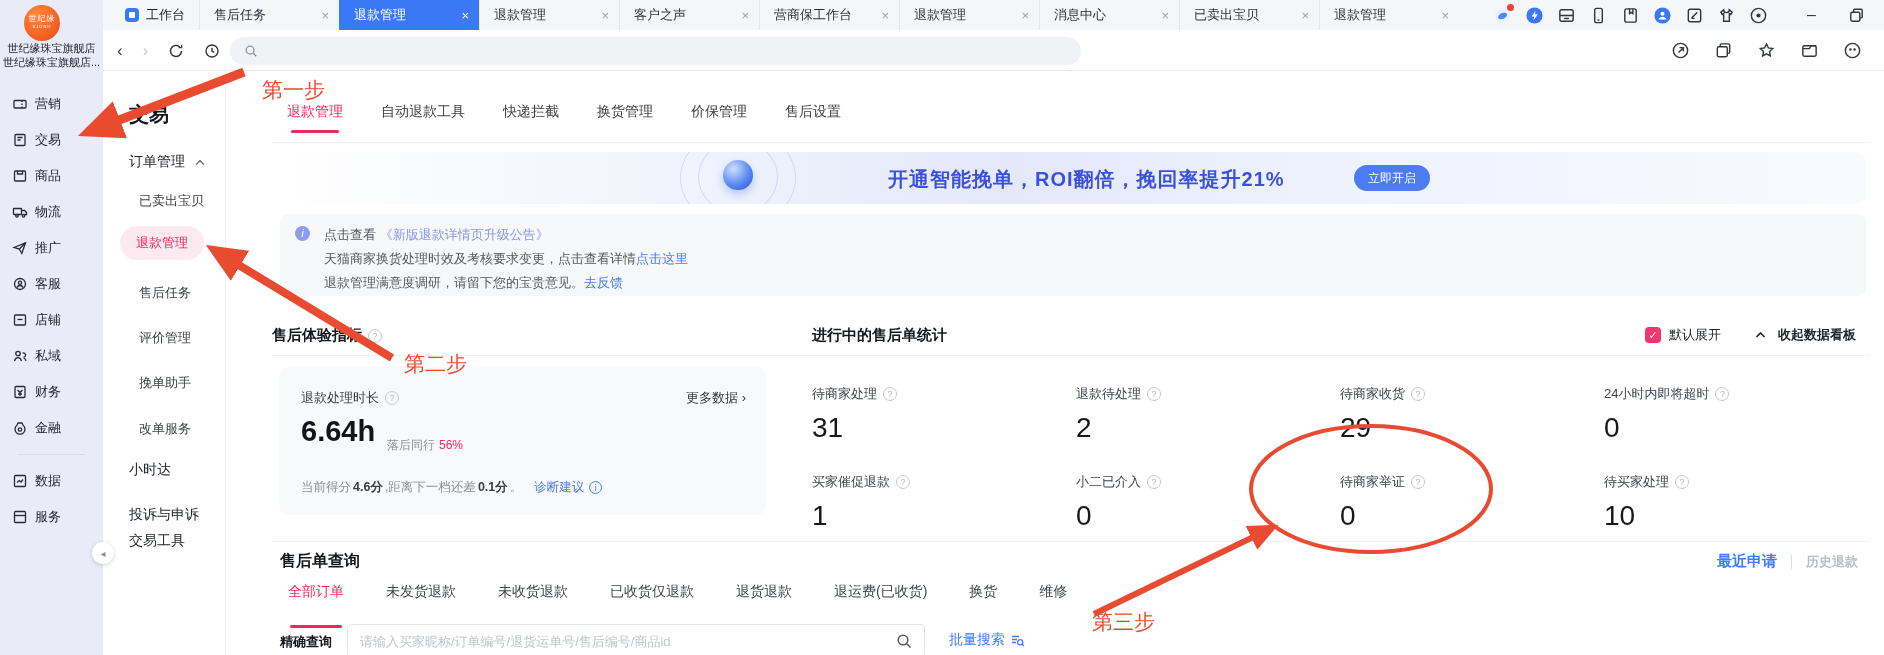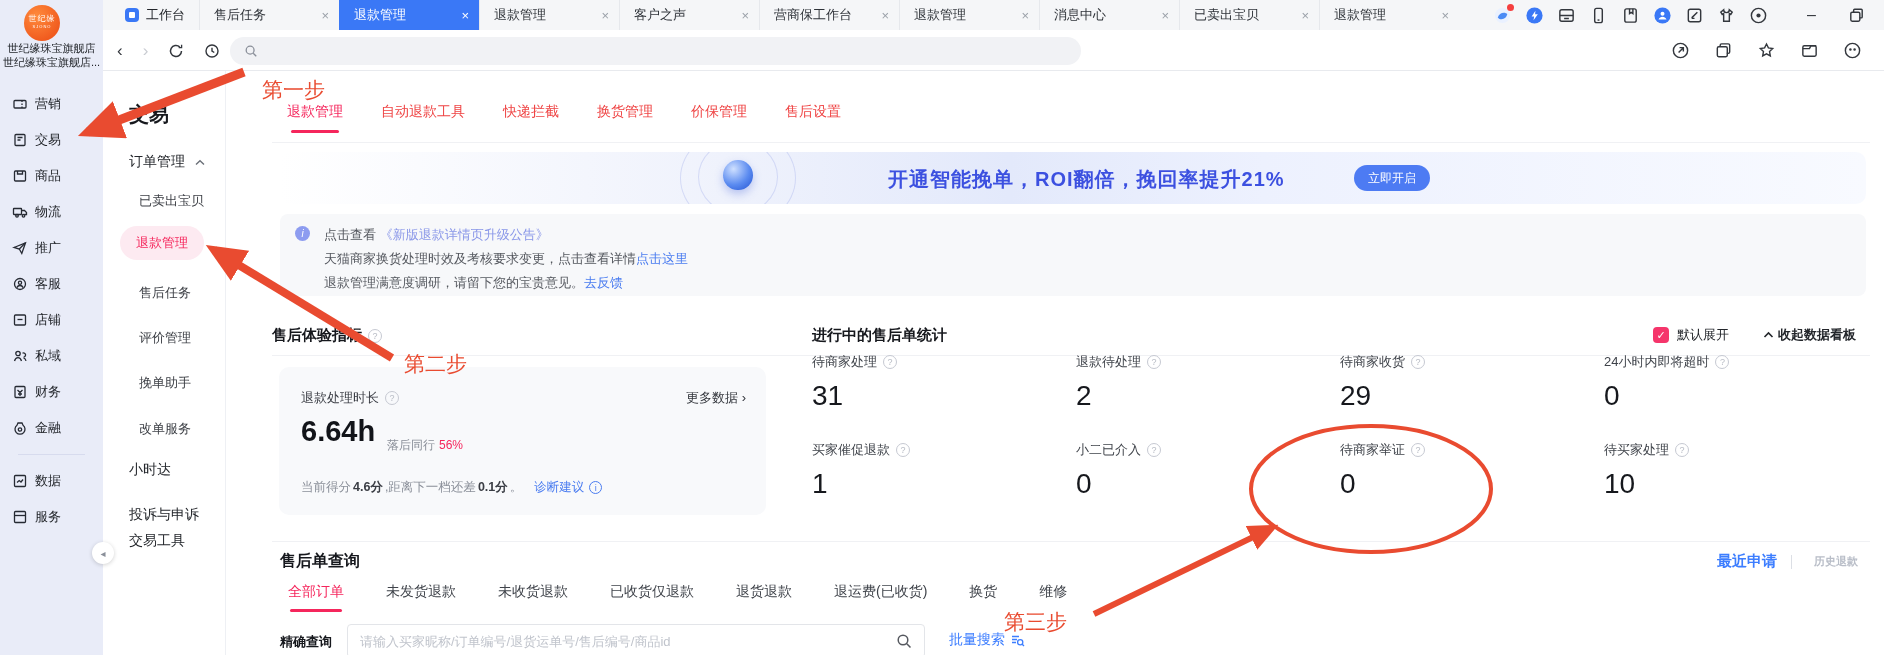--- a/index.html
+++ b/index.html
@@ -65,21 +65,21 @@
   .nav-item { position:absolute; left:36px; font-size:13px; color:#3c3f45; cursor:pointer; white-space:nowrap; }
   .nav-item.active { left:17px; background:#fdeaf1; color:#f5265c; padding:8px 16px; border-radius:18px; }
 
   .collapse-handle { position:absolute; left:92px; top:542px; width:22px; height:22px; border-radius:50%;
                      background:#fff; box-shadow:0 1px 4px rgba(0,0,0,.18); z-index:6; color:#8a8f99;
                      font-size:10px; display:flex; align-items:center; justify-content:center; cursor:pointer; }
 
   
   .main { position:absolute; left:226px; top:71px; width:1658px; height:584px; background:#fff; }
   .ptabs { position:absolute; left:61px; top:32px; display:flex; gap:38px; }
-  .ptab { font-size:14px; color:#ef4444; cursor:pointer; position:relative; padding-bottom:12px; }
+  .ptab { font-size:14px; color:#404040; cursor:pointer; position:relative; padding-bottom:12px; }
   .ptab.active { color:#f5265c; }
   .ptab.active::after { content:""; position:absolute; left:4px; right:4px; bottom:0; height:3px; border-radius:2px; background:#f5265c; }
   .ptabs-line { position:absolute; left:46px; right:14px; top:71px; height:1px; background:#f0f1f4; }
 
   .banner { position:absolute; left:54px; top:81px; width:1586px; height:52px; border-radius:10px; overflow:hidden;
             background:linear-gradient(90deg,#ffffff 0%,#eff2fc 28%,#e3e9fb 46%,#edf1fe 62%,#f8faff 100%); }
   .ripple { position:absolute; border:1px solid rgba(140,155,230,.28); border-radius:50%; }
   .drop { position:absolute; left:443px; top:8px; width:30px; height:30px; border-radius:50% 50% 48% 48%;
           background:radial-gradient(circle at 35% 30%, #cfe0ff, #5b8bf0 55%, #2f5fd9 90%); box-shadow:0 4px 8px rgba(80,110,220,.35); }
   .banner-text { position:absolute; left:608px; top:14px; font-size:20px; font-weight:700; color:#3c50e0; letter-spacing:1px; }
@@ -95,47 +95,47 @@
 
   .sect-title { font-size:15px; font-weight:700; color:#16181d; display:flex; align-items:center; gap:6px; }
   .help { width:14px; height:14px; border-radius:50%; border:1px solid #c6c9d2; color:#b7bbc4; font-size:9px; font-weight:400;
           display:inline-flex; align-items:center; justify-content:center; cursor:pointer; flex:none; }
   .sect-line { position:absolute; left:46px; right:14px; top:284px; height:1px; background:#f0f1f4; }
 
   .expand-ctl { position:absolute; right:28px; top:255px; display:flex; align-items:center; gap:8px; }
   .chk { width:16px; height:16px; border-radius:4px; background:#f5356b; color:#fff; font-size:11px;
          display:flex; align-items:center; justify-content:center; cursor:pointer; }
   .expand-ctl .lb { font-size:13px; color:#23262b; }
-  .collapse-ctl { display:flex; align-items:center; gap:4px; margin-left:26px; cursor:pointer; }
+  .collapse-ctl { display:flex; align-items:center; gap:12px; margin-left:26px; cursor:pointer; }
   .collapse-ctl .lb { font-size:13px; font-weight:700; color:#23262b; }
 
   .expcard { position:absolute; left:53px; top:296px; width:487px; height:148px; background:#f8f9fb; border-radius:10px; }
   .expcard .mlabel { position:absolute; left:22px; top:22px; font-size:13px; color:#3a3d44; display:flex; gap:6px; align-items:center; }
   .expcard .more { position:absolute; right:20px; top:22px; font-size:13px; color:#33363c; cursor:pointer; }
   .expcard .val { position:absolute; left:22px; top:48px; font-size:29px; font-weight:700; color:#121419; }
   .expcard .behind { position:absolute; left:108px; top:70px; font-size:12px; color:#8a8f99; }
   .expcard .behind b { color:#f5265c; font-weight:400; margin-left:4px; }
   .expcard .score { position:absolute; left:22px; top:112px; font-size:12.5px; color:#8a8f99; display:flex; align-items:center; gap:2px; }
   .expcard .score b { color:#3a3d44; }
   .advice { color:#4a7cf0; margin-left:10px; cursor:pointer; }
   .advice-i { width:13px; height:13px; border-radius:50%; border:1px solid #4a7cf0; color:#4a7cf0; font-size:9px;
               display:inline-flex; align-items:center; justify-content:center; margin-left:3px; cursor:pointer; }
 
-  .stats { position:absolute; left:586px; top:282px; display:grid; grid-template-columns:264px 264px 264px 264px; grid-auto-rows:88px; }
+  .stats { position:absolute; left:586px; top:314px; display:grid; grid-template-columns:264px 264px 264px 264px; grid-auto-rows:88px; }
   .stat .lb { font-size:13px; color:#3f434a; display:flex; align-items:center; gap:6px; }
   .stat .v { margin-top:9px; font-size:28px; font-weight:500; color:#16181d; }
 
   .q-line { position:absolute; left:46px; right:14px; top:470px; height:1px; background:#f0f1f4; }
   .q-title { position:absolute; left:54px; top:480px; font-size:16px; font-weight:700; color:#16181d; }
   .q-right { position:absolute; right:26px; top:481px; display:flex; align-items:center; gap:14px; }
   .q-right .recent { font-size:15px; font-weight:700; color:#3d7eff; cursor:pointer; }
   .q-right .sep { width:1px; height:14px; background:#dcdfe5; }
-  .q-right .hist { font-size:11px; font-weight:700; color:#b9bec8; cursor:pointer;margin-left:8px; }
+  .q-right .hist { font-size:13px; font-weight:700; color:#b9bec8; cursor:pointer; }
   .qtabs { position:absolute; left:62px; top:512px; display:flex; gap:42px; }
-  .qtab { font-size:14px; color:#3f434a; cursor:pointer; position:relative; padding-bottom:11px; white-space:nowrap; }
+  .qtab { font-size:14px; color:#3f434a; cursor:pointer; position:relative; padding-bottom:27px; white-space:nowrap; }
   .qtab.active { color:#f5265c; }
   .qtab.active::after { content:""; position:absolute; left:2px; right:2px; bottom:0; height:3px; border-radius:2px; background:#f5265c; }
   .q-precise { position:absolute; left:54px; top:562px; font-size:13px; font-weight:700; color:#16181d;text-align:right; }
   .q-input { position:absolute; left:121px; top:553px; width:578px; height:34px; border:1px solid #e3e5e9; border-radius:4px;
              background:#fff; display:flex; align-items:center; padding:0 12px; }
   .q-input input { border:none; outline:none; flex:1; font-size:13px; color:#333; background:transparent; font-family:inherit; }
   .q-input input::placeholder { color:#c0c4cc; }
   .q-batch { position:absolute; left:723px; top:560px; display:flex; align-items:center; gap:5px; color:#3d7eff; font-size:14px; cursor:pointer; }
 
   
@@ -602,15 +602,15 @@
         <path d="M0 0 L5 2.2 L0 4.4 Z" fill="#e94b30"></path>
       </marker>
     </defs>
     <line x1="244" y1="72" x2="88" y2="132" stroke="#e94b30" stroke-width="9" marker-end="url(#ah)"></line>
     <line x1="392" y1="358" x2="214" y2="250" stroke="#e94b30" stroke-width="8" marker-end="url(#ah)"></line>
     <line x1="1094" y1="614" x2="1272" y2="528" stroke="#e94b30" stroke-width="6" marker-end="url(#ah)"></line>
     <ellipse cx="1371" cy="489" rx="120" ry="63" fill="none" stroke="#e94b30" stroke-width="4"></ellipse>
   </svg>
   <div class="anno" style="left:262px; top:76px;">第一步</div>
   <div class="anno" style="left:404px; top:350px;">第二步</div>
-  <div class="anno" style="left:1004px; top:608px;">第三步</div>
+  <div class="anno" style="left:1092px; top:608px;">第三步</div>
 
 </div>
 
 </body></html>

